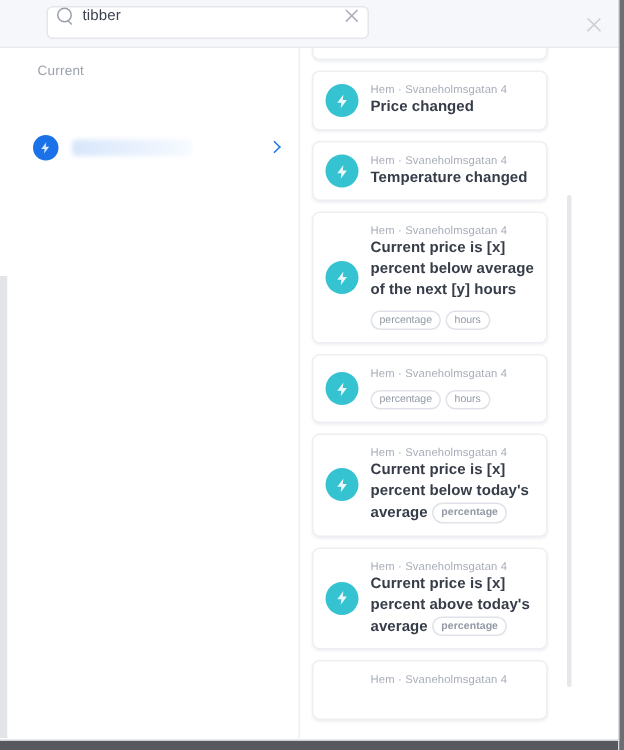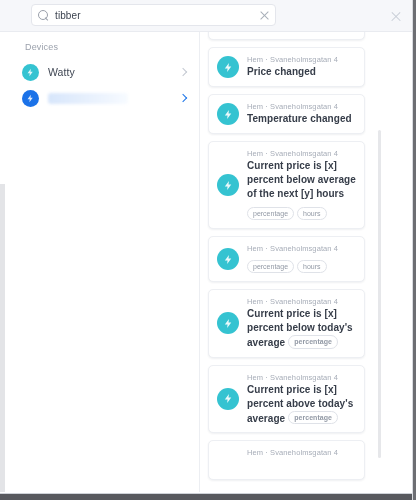--- a/index.html
+++ b/index.html
@@ -26,26 +26,26 @@
     left: 0; top: 0;
     width: 416px;
     height: 32px;
     background: #f6f7fa;
     border-bottom: 1px solid #e9ebf0;
   }
 
   .search-wrap {
     position: absolute;
     left: 31px; top: 4px;
-    width: 245px; height: 22px;
+    width: 215px; height: 22px;
     background: #ffffff;
     border: 1px solid #e4e6ec;
     border-radius: 4px;
     display: flex;
-    align-items: center;
+    align-items: flex-start;
     padding: 0 5px 0 6px;
   }
 
   .search-icon {
     width: 11px; height: 11px;
     flex: 0 0 auto;
     position: relative;
     margin-right: 6px;
   }
   .search-icon::before {
@@ -329,31 +329,22 @@
       <span class="xmark"></span>
     </div>
     <div class="close-top"></div>
   </div>
 
   <div class="body-area">
 
     <div class="left-rail"></div>
 
     <div class="left-panel">
-      <div class="section-label">Devices</div>
-
-      <div class="device-row r1">
-        <span class="dev-dot" style="background:#35c3d1">
-          <svg width="9" height="9" viewBox="0 0 24 24" aria-hidden="true">
-            <path d="M13 2 4 14h6l-1 8 9-12h-6l1-8z" fill="#ffffff" opacity=".85"></path>
-          </svg>
-        </span>
-        <span class="dev-label">Watty</span>
-        <span class="chev grey"></span>
-      </div>
+      <div class="section-label">Current</div>
+
 
       <div class="device-row r2">
         <span class="dev-dot" style="background:#1b72e8">
           <svg width="9" height="9" viewBox="0 0 24 24" aria-hidden="true">
             <path d="M13 2 4 14h6l-1 8 9-12h-6l1-8z" fill="#ffffff" opacity=".85"></path>
           </svg>
         </span>
         <span class="dev-label redacted"></span>
         <span class="chev blue"></span>
       </div>

